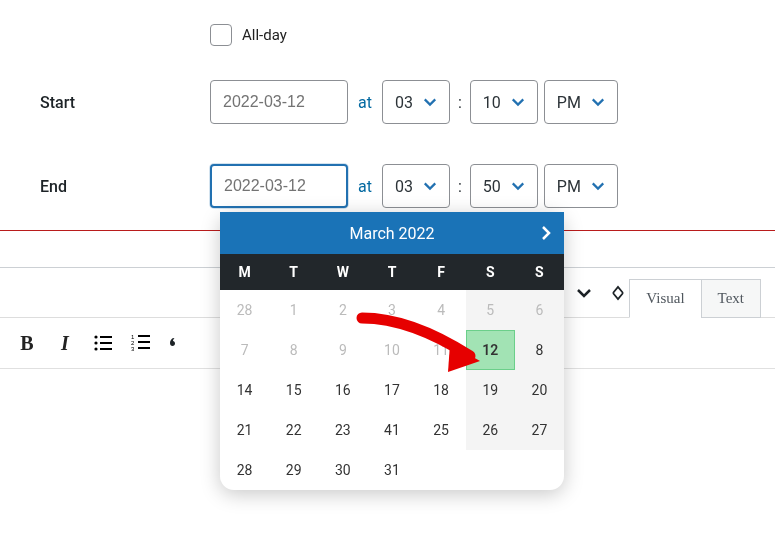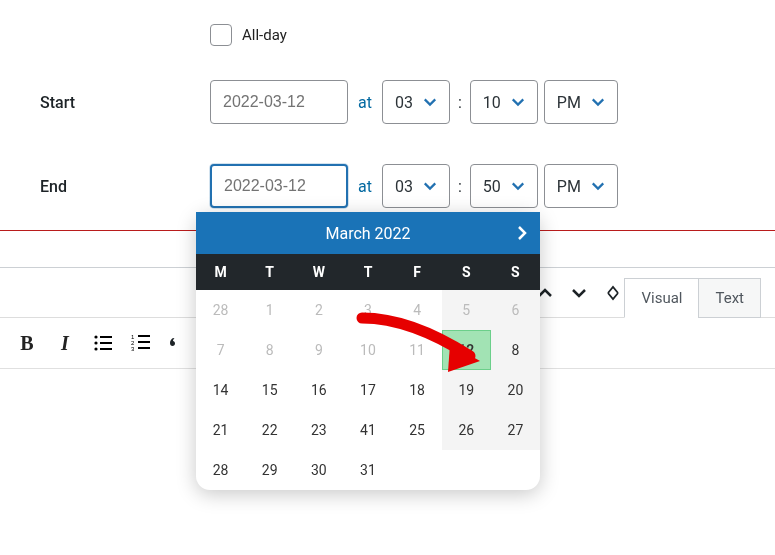--- a/index.html
+++ b/index.html
@@ -26,21 +26,21 @@
 .tab{border:1px solid #ccd0d4;padding:10px 16px;font-size:15px;color:#50575e;background:#f6f7f7;margin-left:-1px;position:relative;top:1px;}
 .tab.active{background:#fff;border-bottom:1px solid #fff;}
 
 .format-bar{display:flex;align-items:center;gap:4px;padding:8px 10px;border-bottom:1px solid #e0e0e0;}
 .fmt-btn{width:34px;height:34px;display:flex;align-items:center;justify-content:center;font-family:Georgia,serif;}
 .fmt-btn.bold{font-weight:900;font-size:20px;}
 .fmt-btn.italic{font-style:italic;font-weight:700;font-size:20px;}
 .fmt-btn svg{width:20px;height:20px;}
 .content-area{height:90px;background:#fff;}
 
-.calendar{position:absolute;left:196px;top:212px;width:344px;background:#fff;box-shadow:0 4px 20px rgba(0,0,0,0.22);z-index:5;border-radius:14px;}
+.calendar{position:absolute;left:220px;top:212px;width:344px;background:#fff;box-shadow:0 4px 20px rgba(0,0,0,0.22);z-index:5;border-radius:14px;}
 .cal-header{background:#1a73b7;color:#fff;height:42px;display:flex;align-items:center;justify-content:center;position:relative;font-size:16px;}
 .cal-next{position:absolute;right:10px;top:50%;transform:translateY(-50%);display:flex;}
 .cal-days{background:#22272b;color:#fff;display:grid;grid-template-columns:repeat(7,1fr);}
 .cal-days div{text-align:center;padding:10px 0;font-weight:700;font-size:14px;}
 .cal-grid{display:grid;grid-template-columns:repeat(7,1fr);}
 .cal-cell{height:40px;display:flex;align-items:center;justify-content:center;font-size:14px;border:1px solid transparent;color:#333;}
 .cal-cell.other{color:#bbb;}
 .cal-cell.weekend{background:#f4f4f4;}
 .cal-cell.other.weekend{background:#f4f4f4;color:#bbb;}
 .cal-cell.selected{background:#a2e3b4;border:1px solid #6bcf8a;font-weight:600;}
@@ -120,21 +120,21 @@
         </span>
     </div>
   </div>
 </div>
 
 <div class="editor-gap"></div>
 
 <div class="editor">
   <div class="editor-toolbar">
     <div></div>
-    <div style="display:flex;align-items:flex-end;gap:4px;">
+    <div style="display:flex;align-items:flex-end;gap:4px;font-family:Liberation Serif, serif;">
       <div class="editor-controls">
         <span><svg viewBox="0 0 16 16">
               <path d="M2 11l6-6 6 6" fill="none" stroke="#1d2327" stroke-width="2.5"></path>
             </svg></span>
         <span><svg viewBox="0 0 16 16">
               <path d="M2 5l6 6 6-6" fill="none" stroke="#1d2327" stroke-width="2.5"></path>
             </svg></span>
         <span><svg viewBox="0 0 16 16">
               <path d="M3 8l5-6 5 6M3 8l5 6 5-6" fill="none" stroke="#1d2327" stroke-width="1.8"></path>
             </svg></span>

